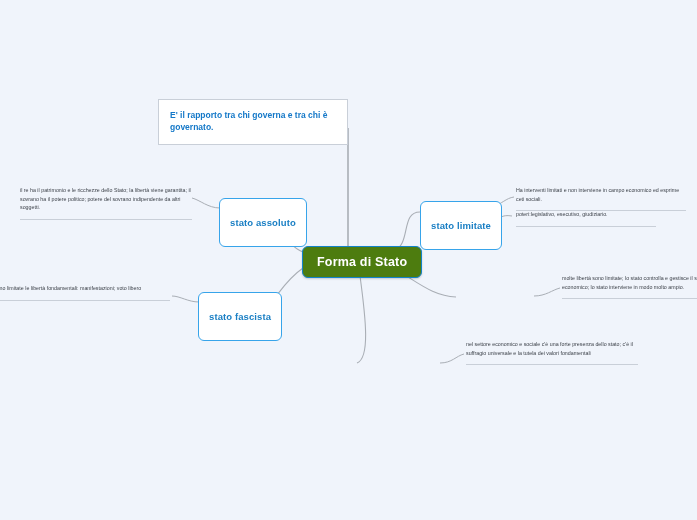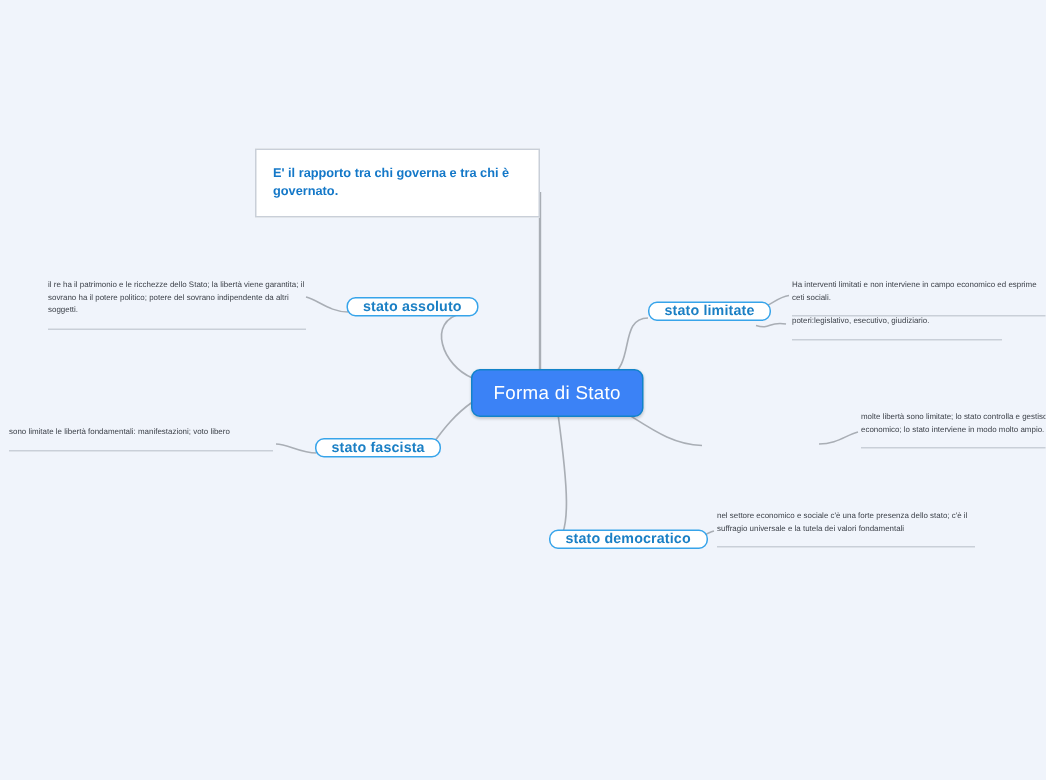--- a/index.html
+++ b/index.html
@@ -9,57 +9,57 @@
   body {
     width: 697px;
     height: 520px;
     background: #f0f4fb;
     font-family: "Liberation Sans", sans-serif;
     overflow: hidden;
     position: relative;
   }
   #canvas {
     position: absolute;
-    left: 12px; top: 0;
+    left: 0; top: 0;
     width: 665px;
     height: 520px;
   }
   svg.links {
     position: absolute;
     left: 0; top: 0;
     width: 697px;
     height: 520px;
     pointer-events: none;
   }
   .node {
     position: absolute;
     box-sizing: border-box;
     white-space: nowrap;
   }
   
   .root-node {
-    background: #3b82f6;
+    background: #4d7c0f;
     border: 1px solid #1283c9;
     border-radius: 6px;
     color: #ffffff;
-    font-weight: normal;
+    font-weight: bold;
     font-size: 12.5px;
     padding: 8px 14px;
     letter-spacing: .2px;
     box-shadow: 0 1px 2px rgba(0,0,0,0.18);
   }
   
   .branch-node {
     background: #ffffff;
     border: 1.5px solid #37a4ea;
     border-radius: 6px;
     color: #1a7fc4;
     font-weight: bold;
     font-size: 9.5px;
-    padding: 0 10px;
+    padding: 18px 10px;
     letter-spacing: .1px;
   }
   
   .title-box {
     background: #ffffff;
     border: 1px solid #c9cfd8;
     color: #1478c8;
     font-weight: bold;
     font-size: 8.5px;
     line-height: 1.45;
@@ -139,20 +139,17 @@
     <span>Ha interventi limitati e non interviene in campo economico ed esprime ceti sociali.</span>
   </div>
   <div class="note" style="left:516px; top:210px; width:140px;">
     <span>poteri:legislativo, esecutivo, giudiziario.</span>
   </div>
 
   <div class="note" style="left:562px; top:274px; width:156px;">
     <span>molte libertà sono limitate; lo stato controlla e gestisce il sistema economico; lo stato interviene in modo molto ampio.</span>
   </div>
 
-  <div class="node branch-node" style="left:354px; top:353px;">
-    <span>stato democratico</span>
-  </div>
   <div class="note" style="left:466px; top:340px; width:172px;">
     <span>nel settore economico e sociale c'è una forte presenza dello stato; c'è il suffragio universale e la tutela dei valori fondamentali</span>
   </div>
 
 </div>
 
 </body></html>

